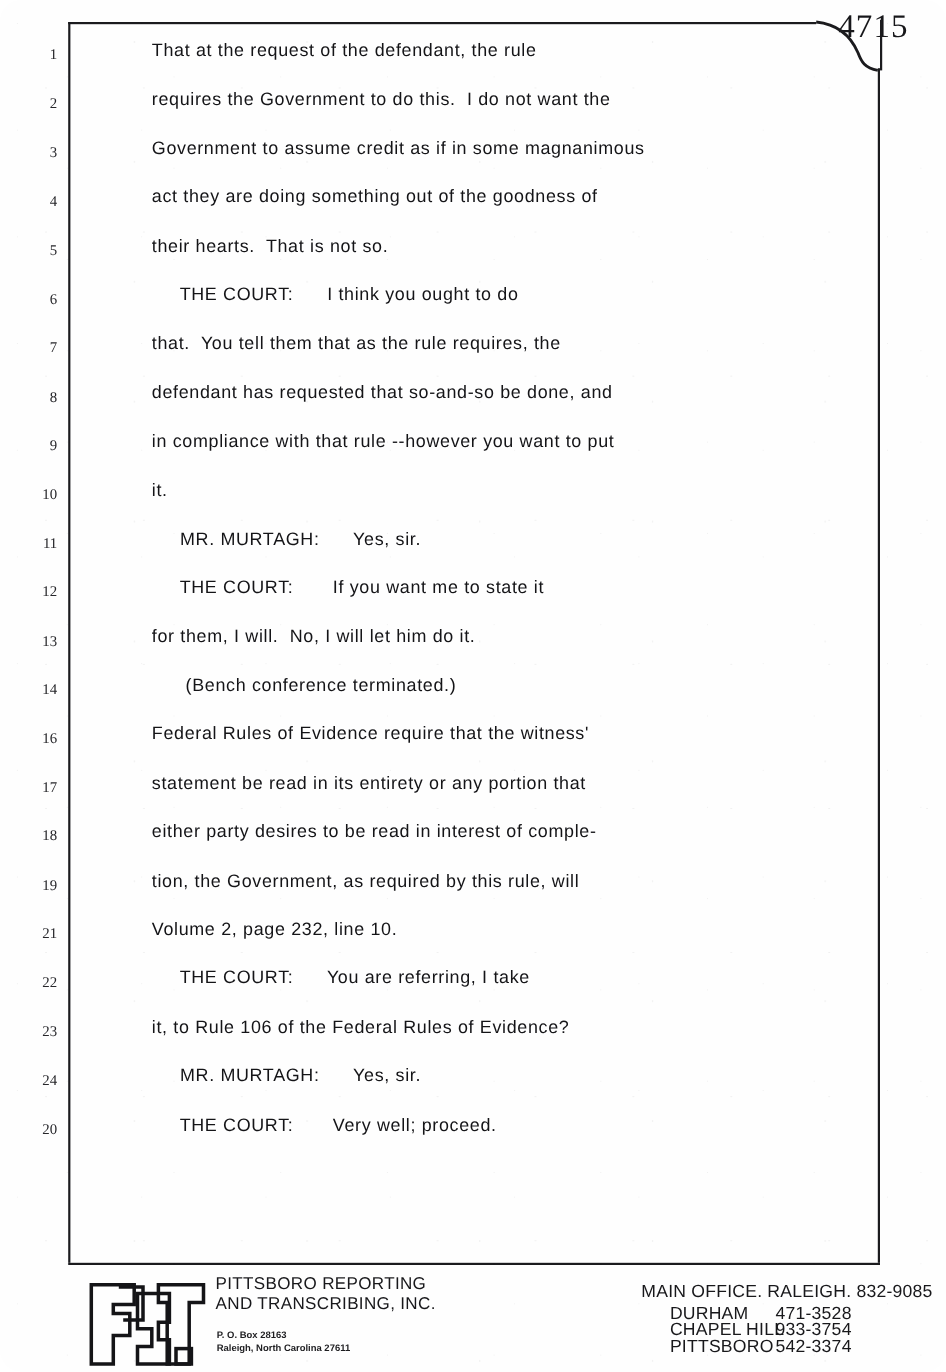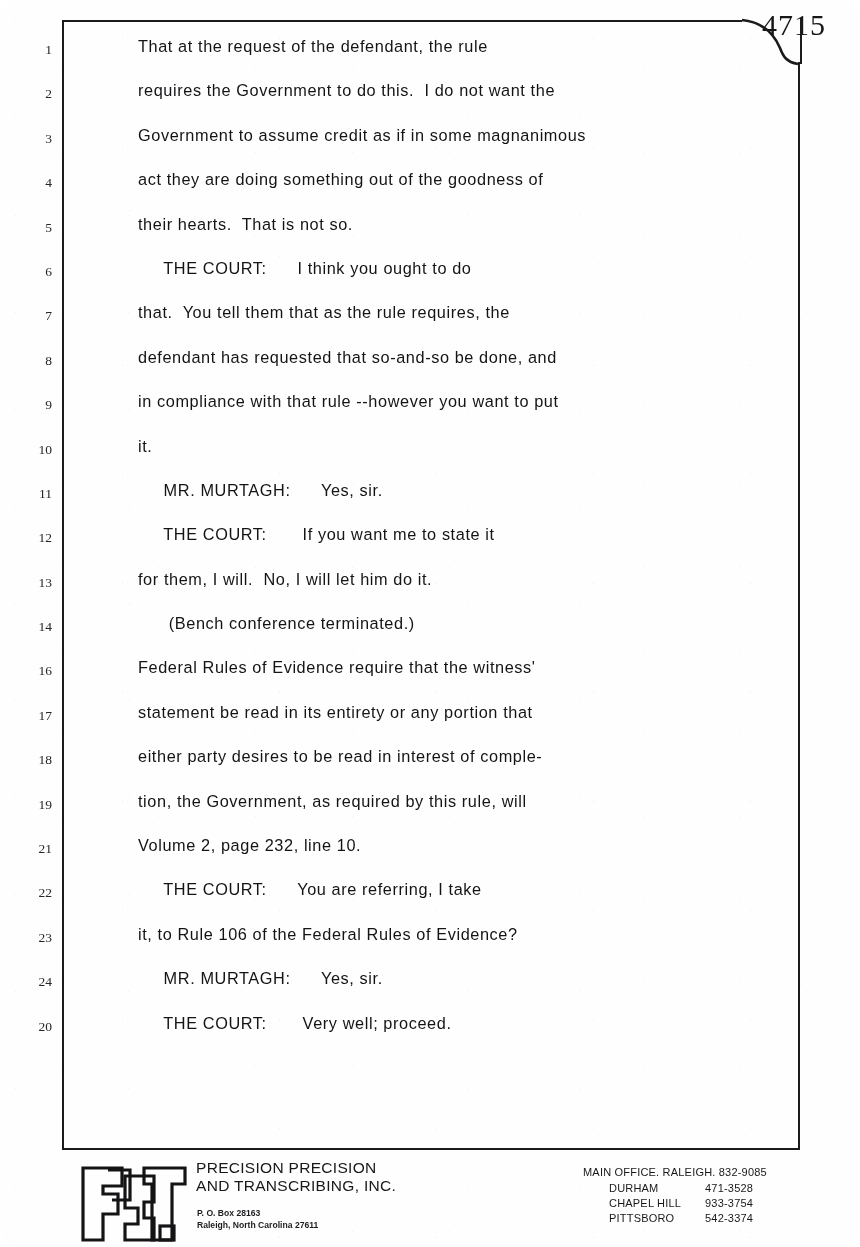--- a/index.html
+++ b/index.html
@@ -131,21 +131,21 @@
     font-weight: bold;
     line-height: 11.5px;
     color: #1d1d20;
     white-space: nowrap;
   }
 
   .phones {
     position: absolute;
     left: 583px; top: 14px;
     font-family: "Liberation Sans", sans-serif;
-    font-size: 11px;
+    font-size: 16px;
     color: #18181b;
     letter-spacing: 0.2px;
     white-space: nowrap;
   }
   .phones .main-office {
     margin-bottom: 3px;
   }
   .phone-row {
     display: flex;
     margin-left: 26px;
@@ -293,21 +293,21 @@
           <path d="M47 20 L47 52 L60 52 L60 68 L47 68 L47 84 L76 84 L76 62 L66 62 L66 46 L76 46 L76 20 Z"></path>
 
           <path d="M66 12 L107 12 L107 28 L94 28 L94 84 L74 84 L74 28 L66 28 Z"></path>
 
           <rect x="82" y="70" width="14" height="14"></rect>
         </g>
       </svg>
     </div>
 
     <div class="company">
-      <div>PRECISION PRECISION</div>
+      <div>PITTSBORO REPORTING</div>
       <div>AND TRANSCRIBING, INC.</div>
     </div>
 
     <div class="address">
       <div>P. O. Box 28163</div>
       <div>Raleigh, North Carolina  27611</div>
     </div>
 
     <div class="phones">
       <div class="main-office">MAIN OFFICE. RALEIGH. 832-9085</div>

